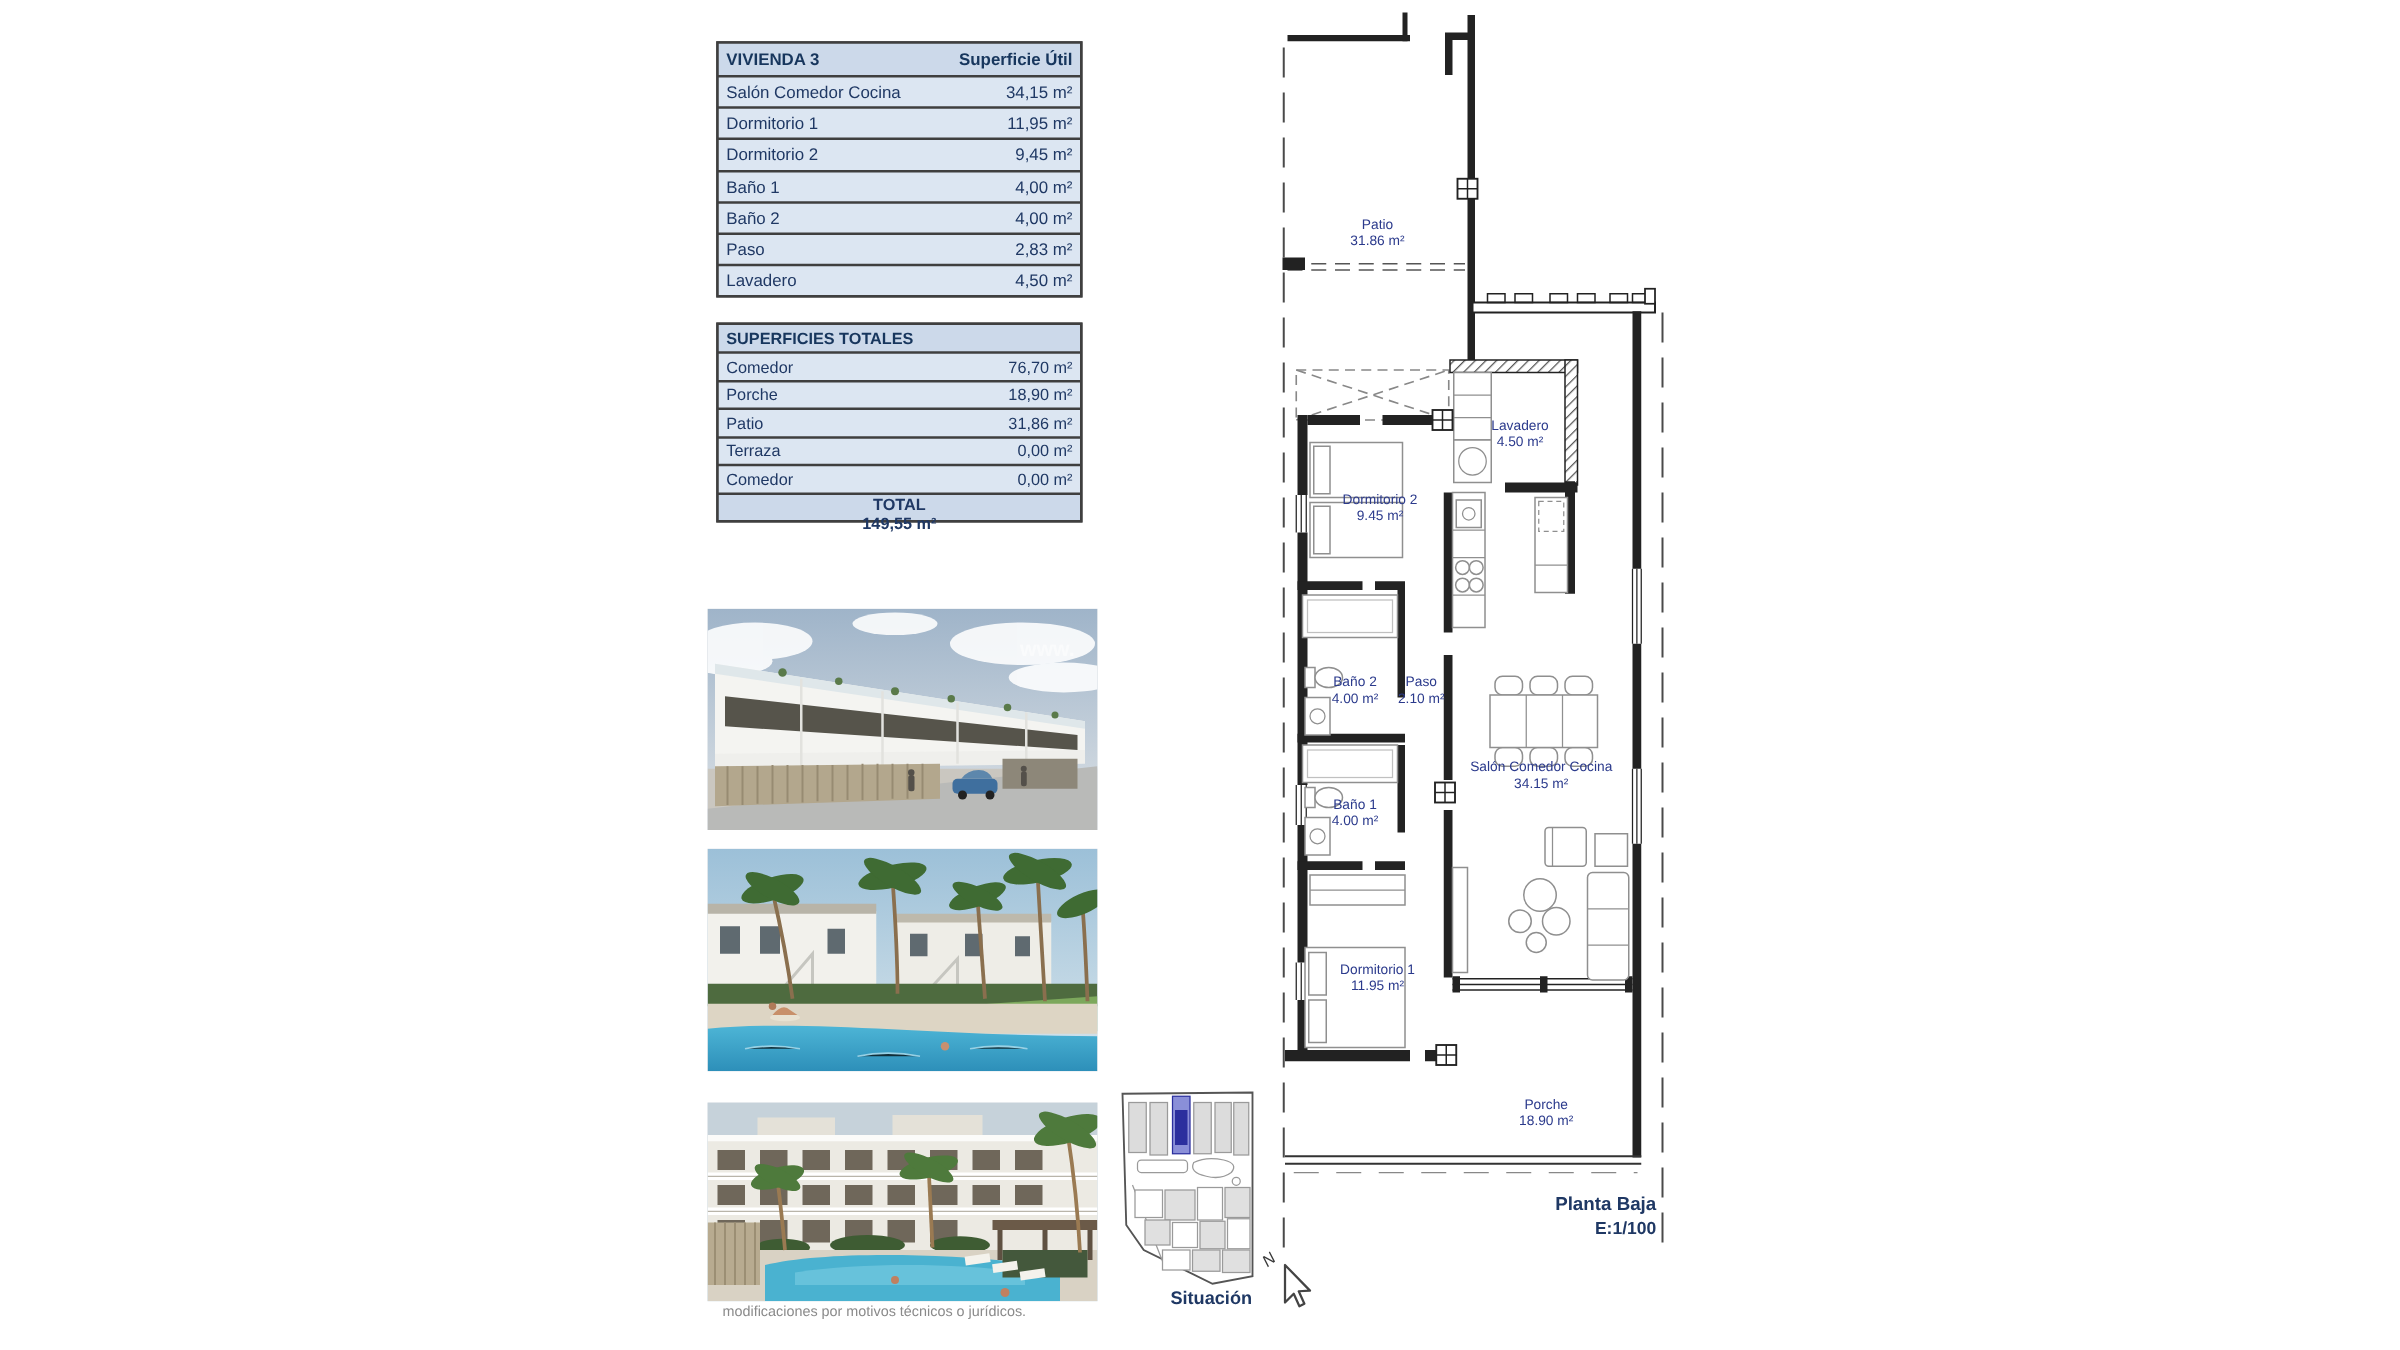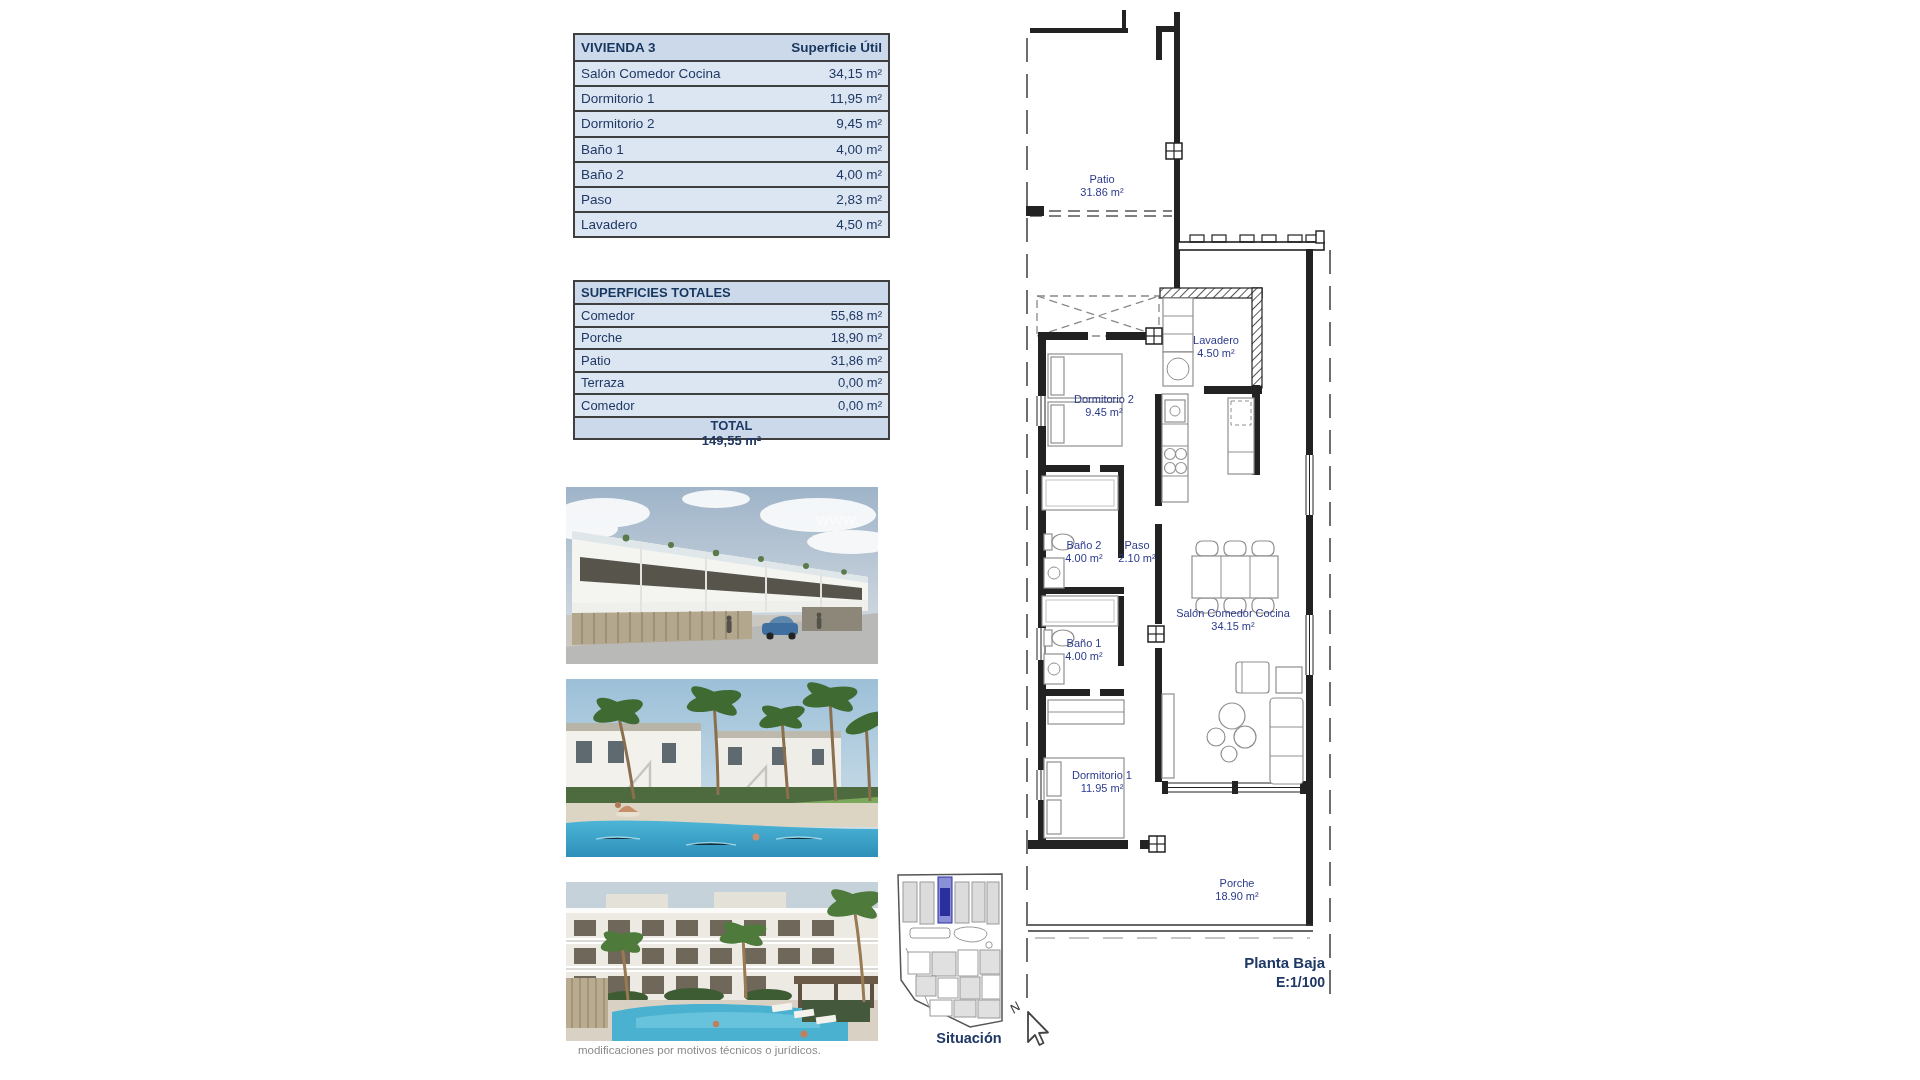--- a/index.html
+++ b/index.html
@@ -1,22 +1,22 @@
 <!DOCTYPE html>
 <html><head>
 <meta charset="utf-8">
 <style>
   html,body{margin:0;padding:0;background:#ffffff;}
   .page{position:relative;width:1920px;height:1080px;background:#fff;overflow:hidden;
         font-family:"Liberation Sans",sans-serif;}
   
-  .tbl{position:absolute;left:573px;width:317px;border:2px solid #3f3f3f;background:#3f3f3f;
+  .tbl{position:absolute;left:573px;width:293px;border:2px solid #3f3f3f;background:#3f3f3f;
        display:flex;flex-direction:column;gap:2px;box-sizing:border-box;}
   #tbl-vivienda{top:33px;}
-  #tbl-totales{top:280px;}
+  #tbl-totales{top:258px;}
   .trow{display:flex;justify-content:space-between;align-items:center;background:#dce6f2;
         color:#1f3864;font-size:13.5px;padding:0 6px;height:23.2px;}
   .thead{background:#ccd9ea;font-weight:bold;color:#17365d;height:25px;}
   #tbl-totales .trow{height:20.5px;font-size:13px;}
   #tbl-totales .thead{height:21px;}
   .ttotal{background:#ccd9ea;font-weight:bold;flex-direction:column;}
   
   .photo{position:absolute;left:566px;width:312px;overflow:hidden;background:#cfd8de;}
   #photo-1{top:487px;height:177px;}
   #photo-2{top:679px;height:178px;}
@@ -76,21 +76,21 @@
       <span>4,50 m²</span>
     </div>
   </div>
 
   <div class="tbl" id="tbl-totales">
     <div class="trow thead">
       <span>SUPERFICIES TOTALES</span>
     </div>
     <div class="trow">
       <span>Comedor</span>
-      <span>55,68 m²</span>
+      <span>76,70 m²</span>
     </div>
     <div class="trow">
       <span>Porche</span>
       <span>18,90 m²</span>
     </div>
     <div class="trow">
       <span>Patio</span>
       <span>31,86 m²</span>
     </div>
     <div class="trow">

